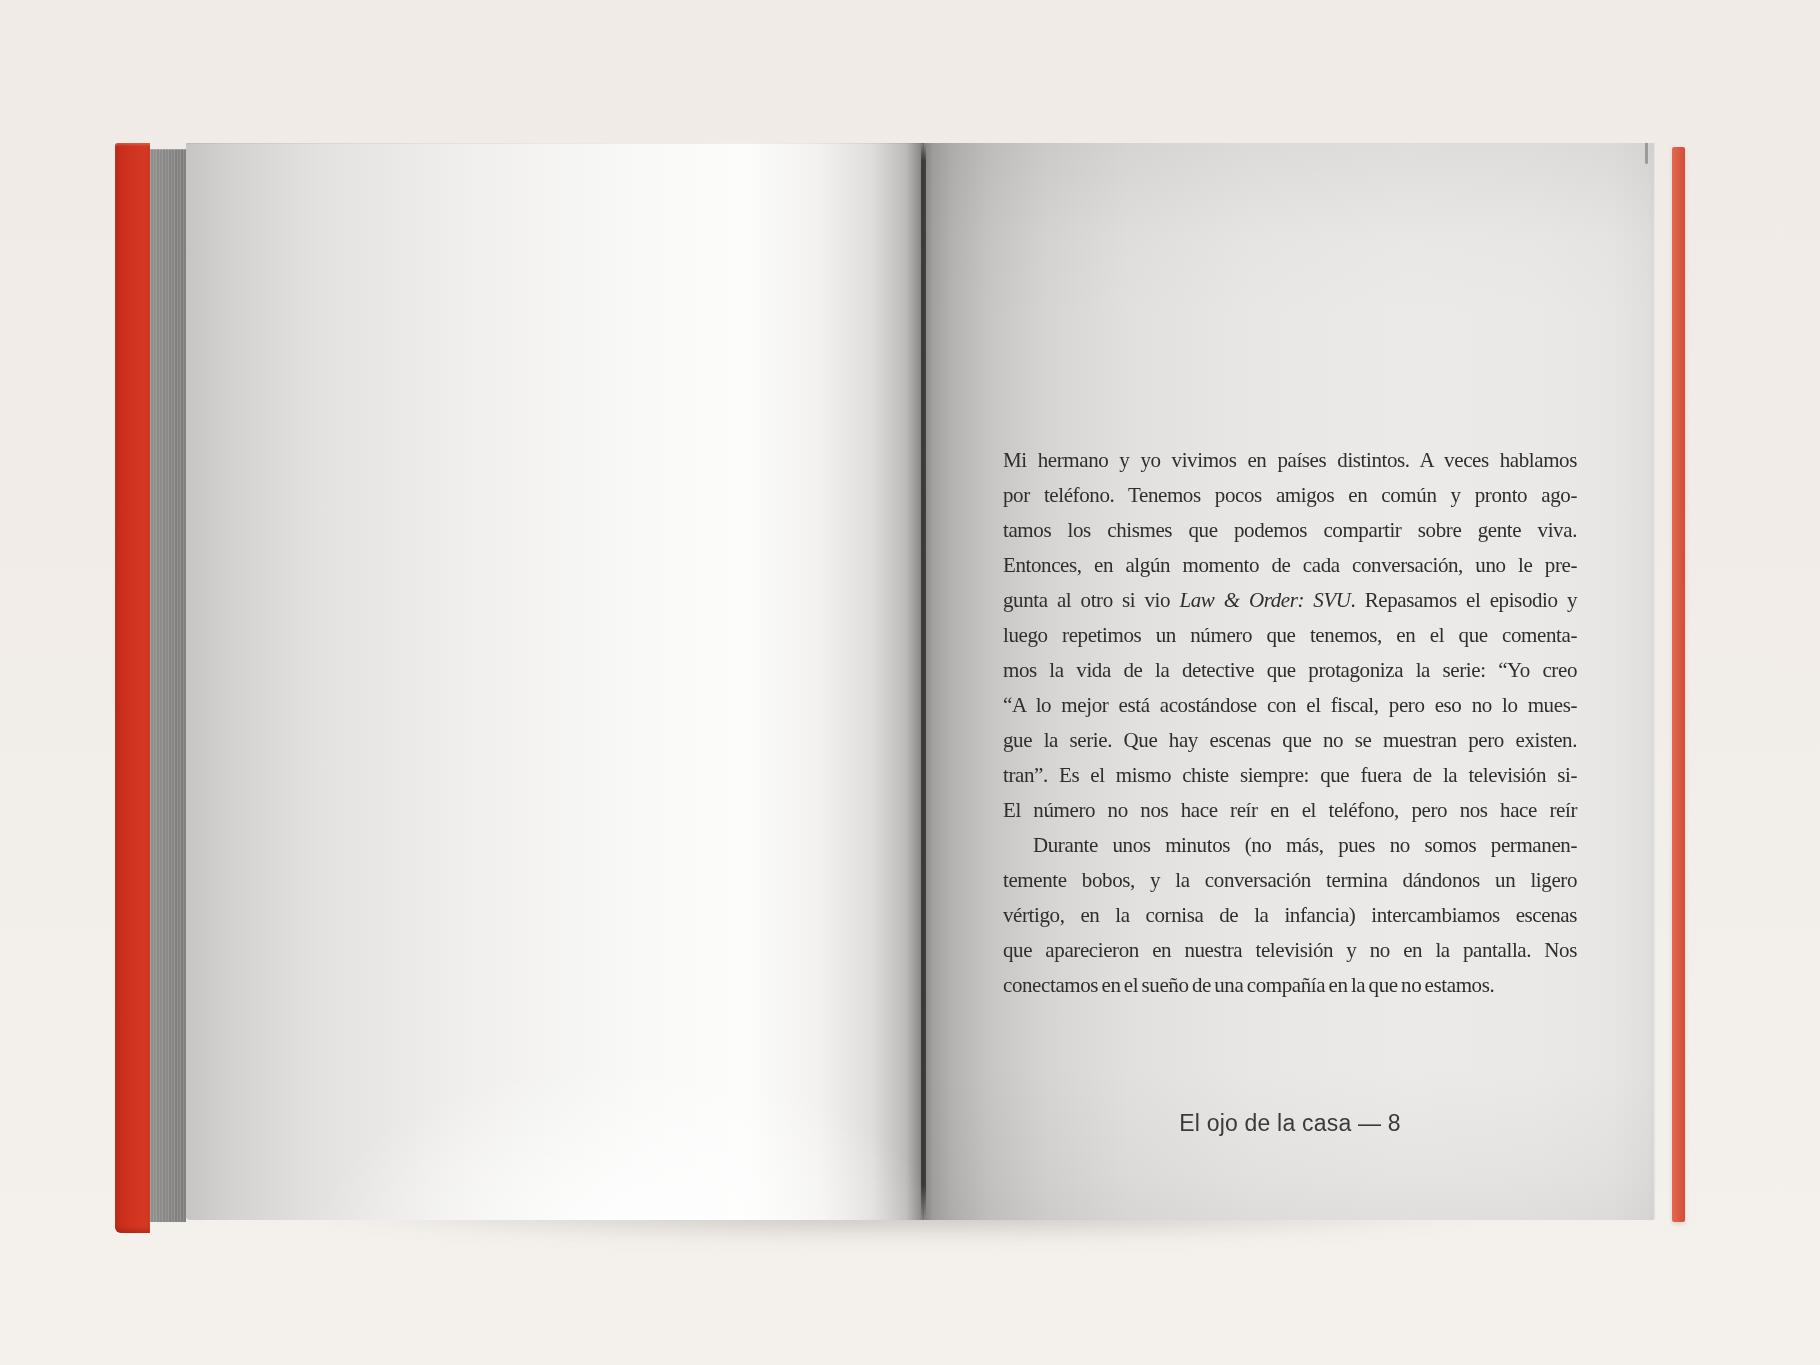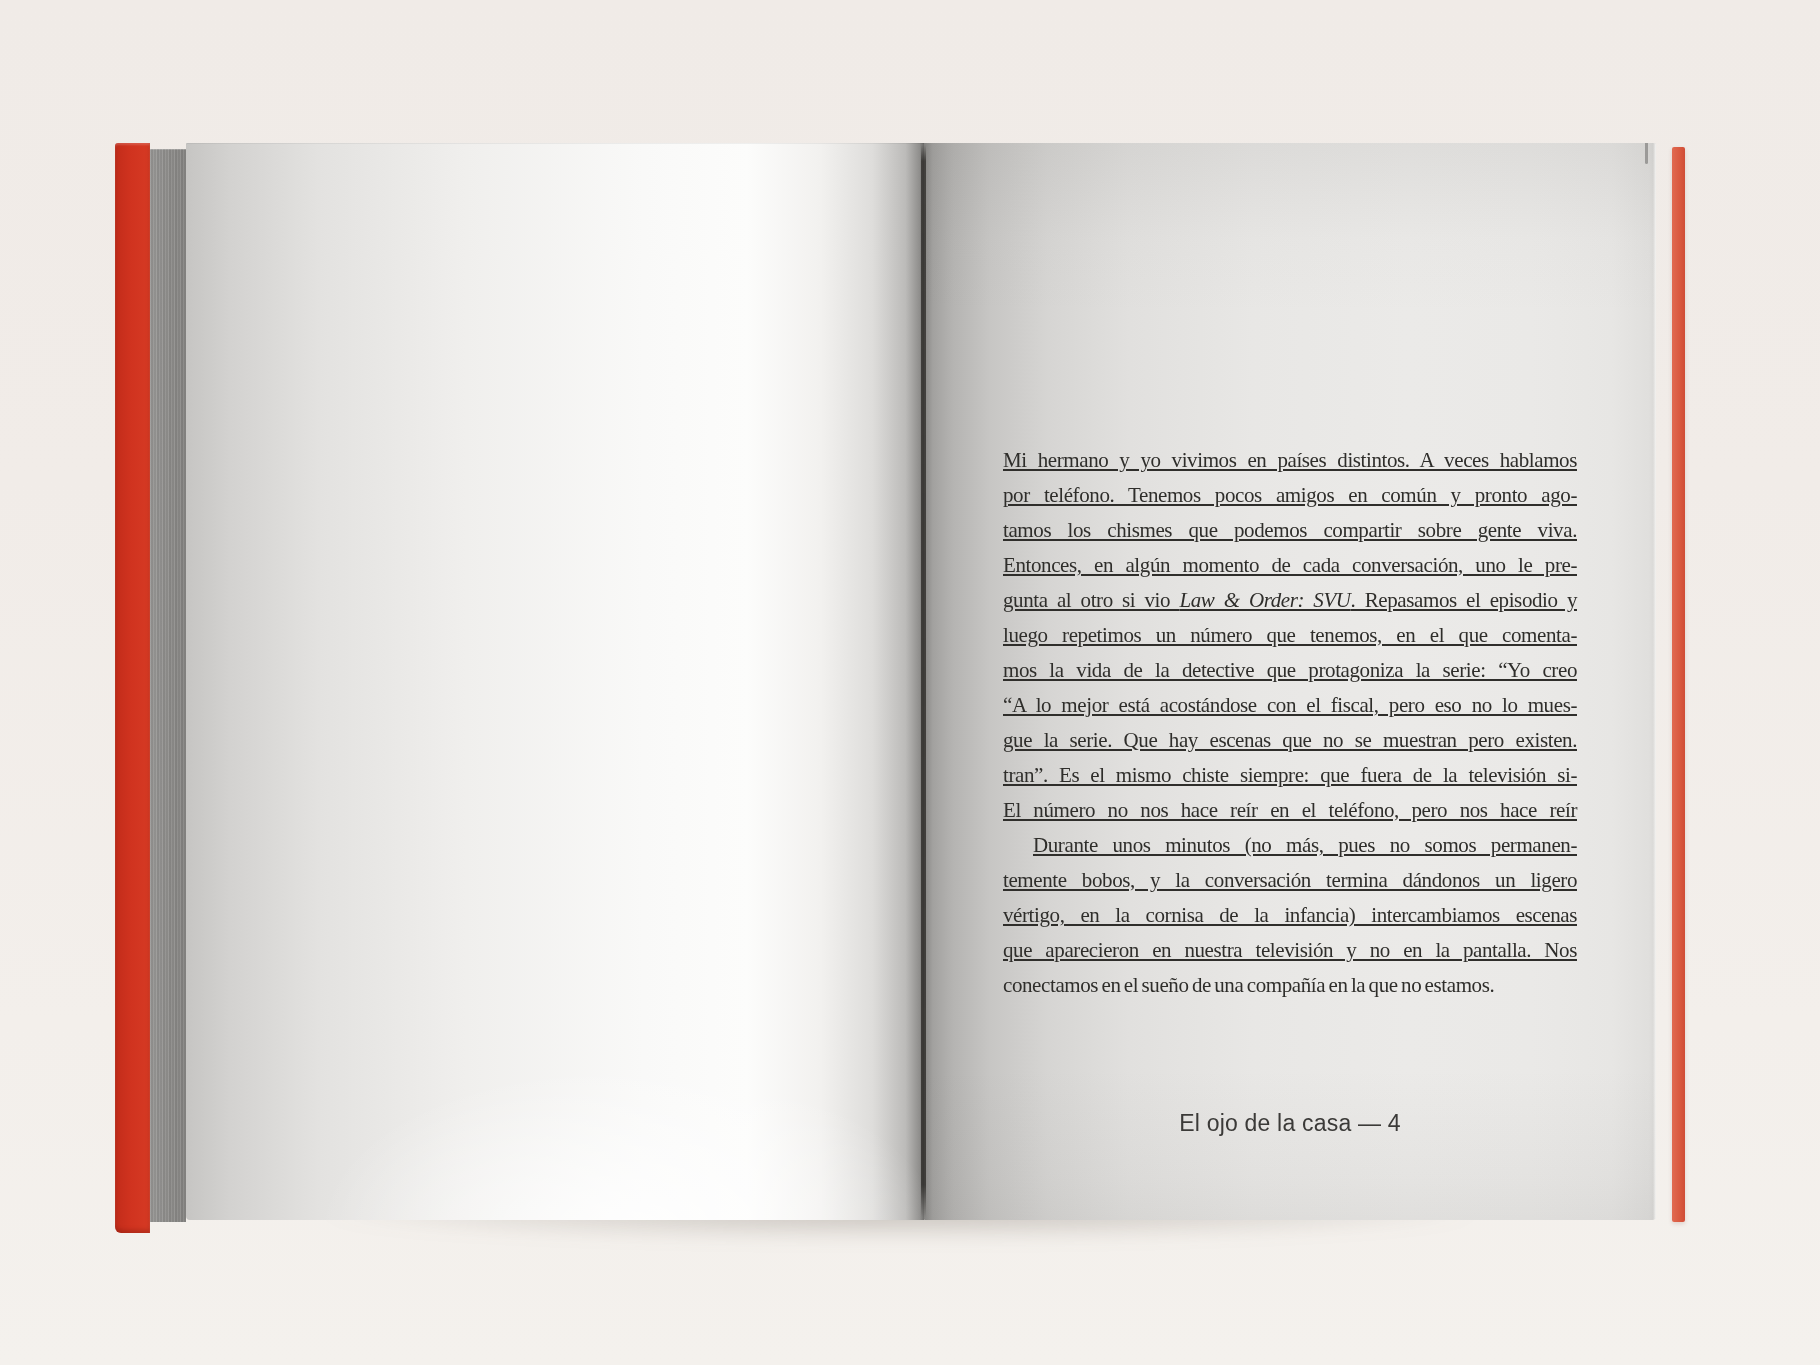--- a/index.html
+++ b/index.html
@@ -80,21 +80,21 @@
     border-radius:2px;
     box-shadow:0 2px 4px rgba(120,40,20,0.15);
   }
 
   .text-block{
     position:absolute;left:79px;top:300px;width:574px;
     font-size:21px;line-height:35px;color:#2f2e2b;
     letter-spacing:-0.4px;word-spacing:-1.5px;
   }
   .line{min-height:35px;}
-  .just{text-align:justify;text-align-last:justify;text-decoration:underline;}
+  .just{text-align:justify;text-align-last:justify;}
   .indent{text-indent:30px;}
   .it{font-style:italic;}
 
   .page-footer{
     position:absolute;left:79px;top:966px;width:574px;
     text-align:center;
     font-family:"Liberation Sans", sans-serif;
     font-size:23px;line-height:28px;color:#3b3a38;letter-spacing:0.2px;
   }
 </style>
@@ -119,19 +119,19 @@
         <div class="line just"><span>gue la serie. Que hay escenas que no se muestran pero existen.</span></div>
         <div class="line just"><span>tran”. Es el mismo chiste siempre: que fuera de la televisión si-</span></div>
         <div class="line just"><span>El número no nos hace reír en el teléfono, pero nos hace reír</span></div>
         <div class="line just indent"><span>Durante unos minutos (no más, pues no somos permanen-</span></div>
         <div class="line just"><span>temente bobos, y la conversación termina dándonos un ligero</span></div>
         <div class="line just"><span>vértigo, en la cornisa de la infancia) intercambiamos escenas</span></div>
         <div class="line just"><span>que aparecieron en nuestra televisión y no en la pantalla. Nos</span></div>
         <div class="line"><span>conectamos en el sueño de una compañía en la que no estamos.</span></div>
       </div>
     <div class="page-footer">
-      <span>El ojo de la casa — 4</span>
+      <span>El ojo de la casa — 8</span>
     </div>
   </div>
   <div class="gutter-line"></div>
   <div class="bookmark-tick"></div>
   <div class="cover-right"></div>
 </div>
 
 </body></html>

